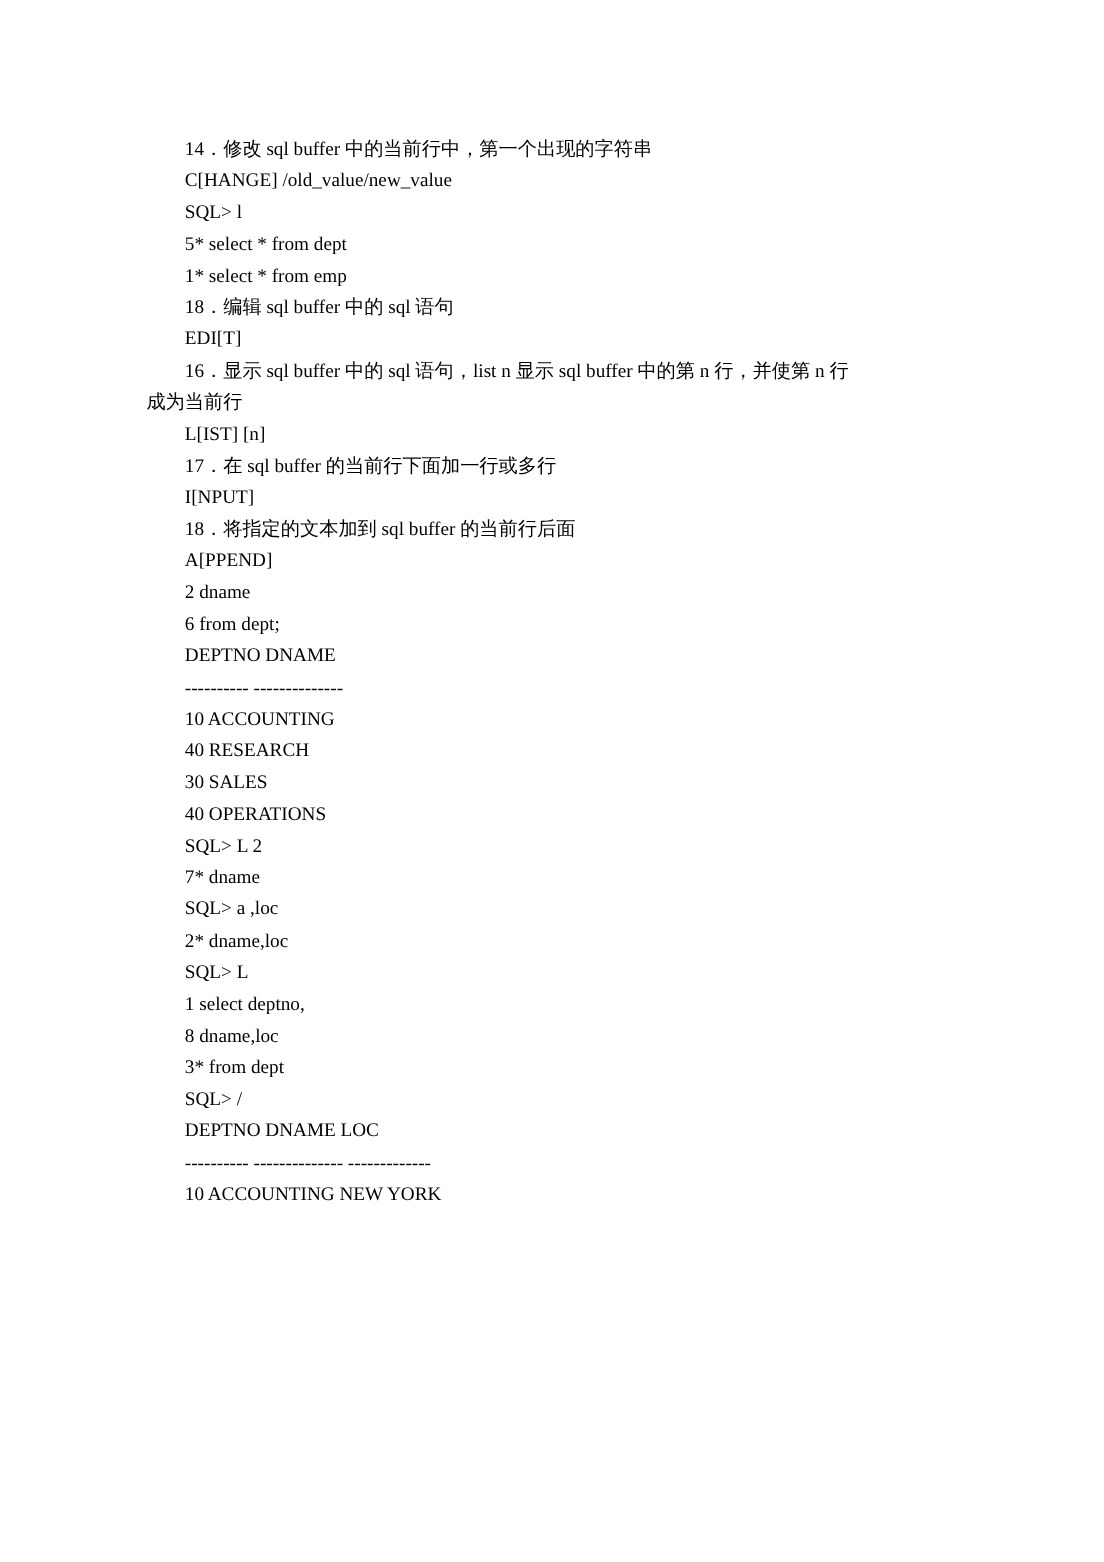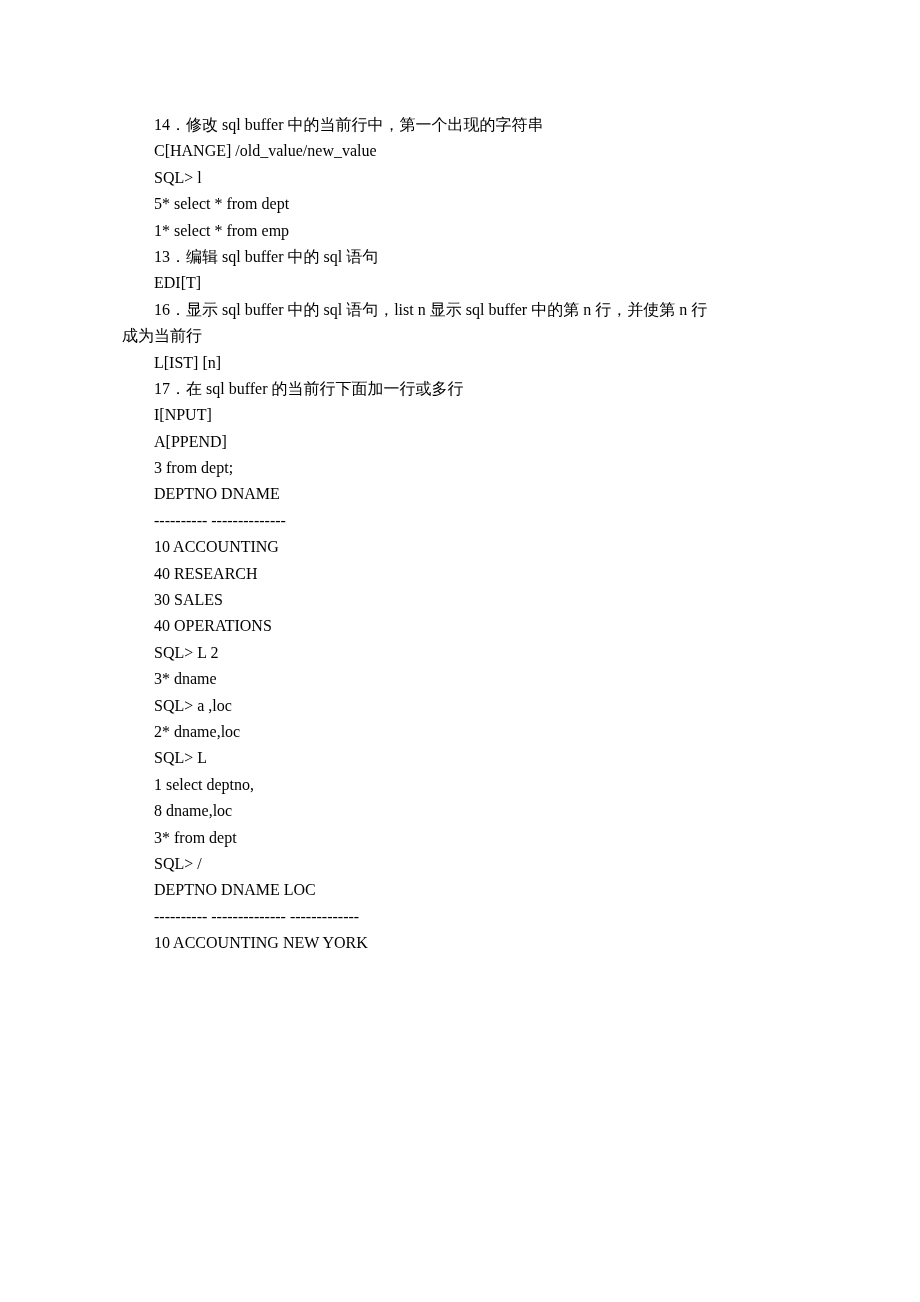--- a/index.html
+++ b/index.html
@@ -30,37 +30,39 @@
 </style>
 </head>
 <body>
 
 <div class="page" id="page-root">
     <div class="line indent">14．修改 sql buffer 中的当前行中，第一个出现的字符串</div>
     <div class="line indent">C[HANGE] /old_value/new_value</div>
     <div class="line indent">SQL&gt; l</div>
     <div class="line indent">5* select * from dept</div>
     <div class="line indent">1* select * from emp</div>
-    <div class="line indent">13．编辑 sql buffer 中的 sql 语句</div>
+    <div class="line indent">18．编辑 sql buffer 中的 sql 语句</div>
     <div class="line indent">EDI[T]</div>
     <div class="line indent">16．显示 sql buffer 中的 sql 语句，list n 显示 sql buffer 中的第 n 行，并使第 n 行</div>
     <div class="line noindent">成为当前行</div>
     <div class="line indent">L[IST] [n]</div>
     <div class="line indent">17．在 sql buffer 的当前行下面加一行或多行</div>
     <div class="line indent">I[NPUT]</div>
+    <div class="line indent">18．将指定的文本加到 sql buffer 的当前行后面</div>
     <div class="line indent">A[PPEND]</div>
-    <div class="line indent">3 from dept;</div>
+    <div class="line indent">2 dname</div>
+    <div class="line indent">6 from dept;</div>
     <div class="line indent">DEPTNO DNAME</div>
     <div class="line indent">---------- --------------</div>
     <div class="line indent">10 ACCOUNTING</div>
     <div class="line indent">40 RESEARCH</div>
     <div class="line indent">30 SALES</div>
     <div class="line indent">40 OPERATIONS</div>
     <div class="line indent">SQL&gt; L 2</div>
-    <div class="line indent">3* dname</div>
+    <div class="line indent">7* dname</div>
     <div class="line indent">SQL&gt; a ,loc</div>
     <div class="line indent">2* dname,loc</div>
     <div class="line indent">SQL&gt; L</div>
     <div class="line indent">1 select deptno,</div>
     <div class="line indent">8 dname,loc</div>
     <div class="line indent">3* from dept</div>
     <div class="line indent">SQL&gt; /</div>
     <div class="line indent">DEPTNO DNAME LOC</div>
     <div class="line indent">---------- -------------- -------------</div>
     <div class="line indent">10 ACCOUNTING NEW YORK</div>

